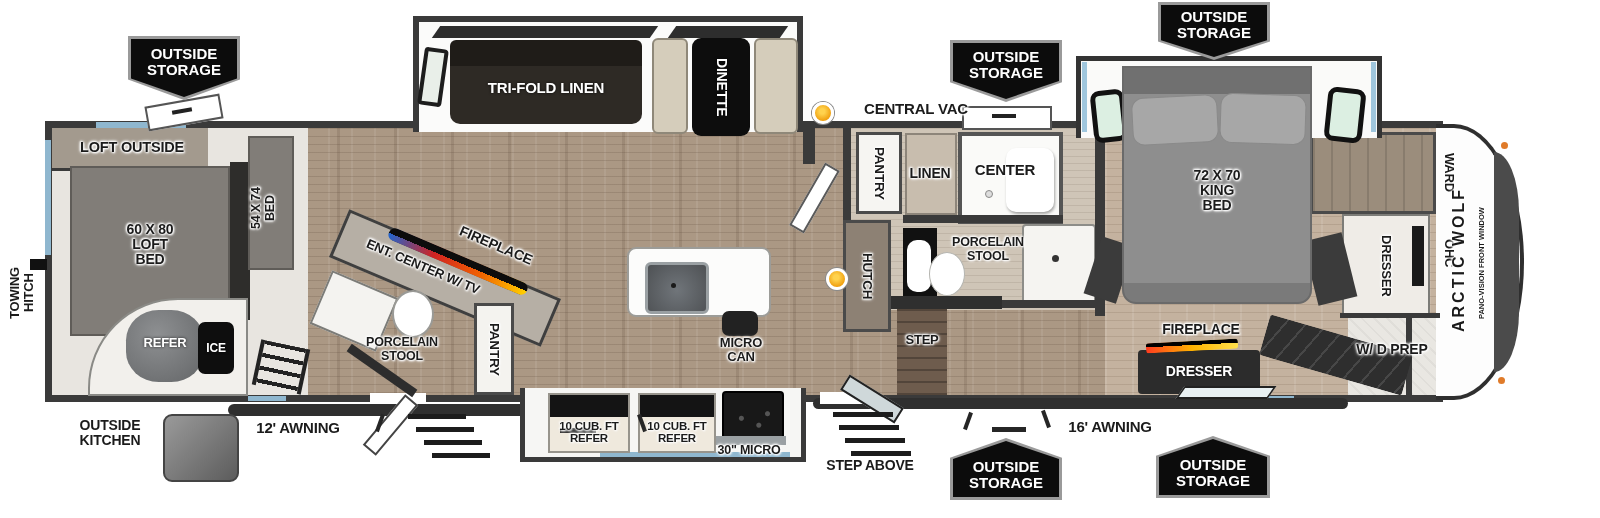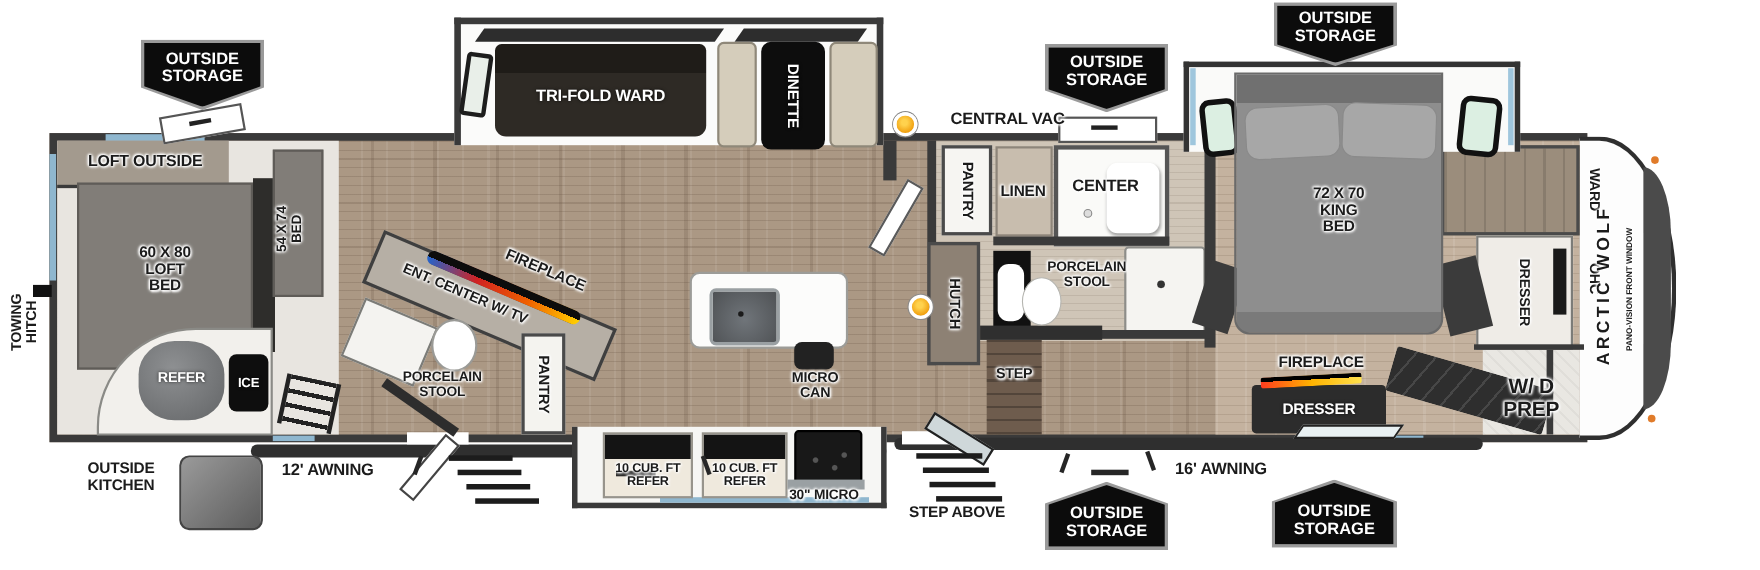--- a/index.html
+++ b/index.html
@@ -63,36 +63,36 @@
   <div class="lbl" style="left:100px;top:222px;width:100px">60 X 80
 LOFT
 BED</div>
   <div class="abs" style="left:248px;top:136px;width:46px;height:134px;background:#817d78;border:2px solid #5f5c58;box-sizing:border-box;z-index:4"></div>
   <div class="lbl vu" style="left:250px;top:158px;width:42px;height:100px;font-size:12.5px">54 X 74
 BED</div>
   <div class="abs" style="left:88px;top:298px;width:156px;height:94px;background:#f2f0ec;border:2px solid #8a8a86;border-radius:90px 0 0 0;z-index:4"></div>
   <div class="abs" style="left:126px;top:310px;width:78px;height:72px;border-radius:42%;z-index:5;
               background:radial-gradient(circle at 40% 35%,#8e9092,#636567)"></div>
   <div class="lbl w" style="left:134px;top:336px;width:62px;font-size:13px">REFER</div>
-  <div class="abs flexc" style="left:208px;top:322px;width:36px;height:52px;background:#0e0e0e;border-radius:7px;z-index:5">
+  <div class="abs flexc" style="left:198px;top:322px;width:36px;height:52px;background:#0e0e0e;border-radius:7px;z-index:5">
     <span class="lbl w" style="position:static;font-size:12px">ICE</span>
   </div>
   <div class="abs" style="left:256px;top:344px;width:50px;height:46px;transform:rotate(12deg);z-index:5;
               border-left:4px solid #222;border-right:4px solid #222;box-sizing:border-box;
               background:repeating-linear-gradient(180deg,#222 0 4px,transparent 4px 13px)"></div>
 
   <div class="abs" style="left:413px;top:16px;width:390px;height:116px;background:#fbfbfa;
               border:6px solid #3a3a3a;border-bottom:none;box-sizing:border-box;z-index:10"></div>
   <div class="abs" style="left:436px;top:26px;width:218px;height:12px;background:#2d2d2d;transform:skewX(-35deg);z-index:11"></div>
   <div class="abs" style="left:672px;top:26px;width:112px;height:12px;background:#2d2d2d;transform:skewX(-35deg);z-index:11"></div>
   <div class="abs" style="left:421px;top:48px;width:16px;height:50px;background:#e9efe9;border:4px solid #1d1d1d;
               border-radius:4px;transform:rotate(8deg);z-index:11"></div>
   <div class="abs" style="left:450px;top:40px;width:192px;height:84px;border-radius:6px 6px 10px 10px;z-index:12;
               background:linear-gradient(180deg,#1f1c18 0 26px,#2e2a25 26px)"></div>
-  <div class="lbl w" style="left:460px;top:80px;width:172px;font-size:15px">TRI-FOLD WARD</div>
+  <div class="lbl w" style="left:460px;top:80px;width:172px;font-size:15px">TRI-FOLD LINEN</div>
   <div class="abs" style="left:652px;top:38px;width:36px;height:96px;background:#d5cdbb;border:2px solid #8f8879;border-radius:6px;box-sizing:border-box;z-index:12"></div>
   <div class="abs" style="left:754px;top:38px;width:44px;height:96px;background:#d5cdbb;border:2px solid #8f8879;border-radius:6px;box-sizing:border-box;z-index:12"></div>
   <div class="abs flexc" style="left:692px;top:38px;width:58px;height:98px;background:#0d0d0d;border-radius:9px;z-index:12">
     <span class="lbl w vd" style="position:static;font-size:14px">DINETTE</span>
   </div>
 
   <div class="dot" style="left:812px;top:102px"></div>
   <div class="lbl" style="left:836px;top:101px;width:160px;font-size:15px;text-align:center">CENTRAL VAC</div>
 
   <div class="abs" style="left:330px;top:252px;width:230px;height:52px;background:#b6afa5;border:3px solid #3f3f3f;
@@ -188,21 +188,21 @@
   <div class="lbl vd" style="left:1432px;top:228px;width:24px;height:50px;font-size:13px;z-index:41">OHC</div>
   <div class="abs flexc" style="left:1342px;top:214px;width:88px;height:104px;background:#efece7;border:2px solid #7c7c78;box-sizing:border-box;z-index:6">
     <span class="lbl vd" style="position:static;font-size:13px">DRESSER</span>
   </div>
   <div class="abs" style="left:1412px;top:226px;width:12px;height:60px;background:#1a1a1a;z-index:7"></div>
 
   <div class="abs" style="left:1348px;top:318px;width:88px;height:77px;background:#e9e7e2;z-index:5;
               background-image:repeating-linear-gradient(45deg,rgba(0,0,0,.04) 0 2px,transparent 2px 9px)"></div>
   <div class="wall" style="left:1340px;top:313px;width:100px;height:5px;z-index:6"></div>
   <div class="wall" style="left:1406px;top:318px;width:6px;height:77px;z-index:6"></div>
-  <div class="lbl" style="left:1346px;top:342px;width:92px;font-size:19px;z-index:42">W/ D PREP</div>
+  <div class="lbl" style="left:1346px;top:342px;width:92px;font-size:14px;z-index:42">W/ D PREP</div>
 
   <div class="abs" style="left:1146px;top:341px;width:92px;height:10px;border-radius:3px;transform:rotate(-3deg);z-index:7;
               background:linear-gradient(180deg,#000 0 4px,transparent 4px),linear-gradient(90deg,#ff3b1f,#ffb300,#ffe14d)"></div>
   <div class="lbl" style="left:1146px;top:322px;width:110px;font-size:14px">FIREPLACE</div>
   <div class="abs flexc" style="left:1138px;top:350px;width:122px;height:44px;background:#2c2c2c;border-radius:4px;z-index:6">
     <span class="lbl w" style="position:static;font-size:14px">DRESSER</span>
   </div>
   <div class="abs" style="left:1180px;top:386px;width:88px;height:9px;background:#e8f0f2;border:2px solid #222;
               transform:skewX(-35deg);z-index:7"></div>
   <div class="abs" style="left:1262px;top:334px;width:148px;height:42px;background:#2e2e2e;border-radius:3px;

